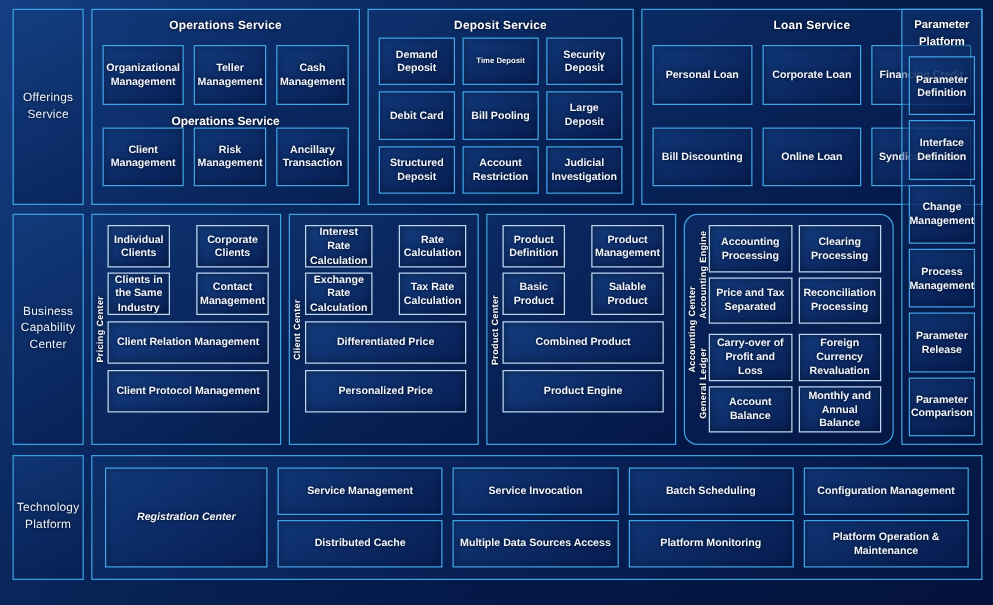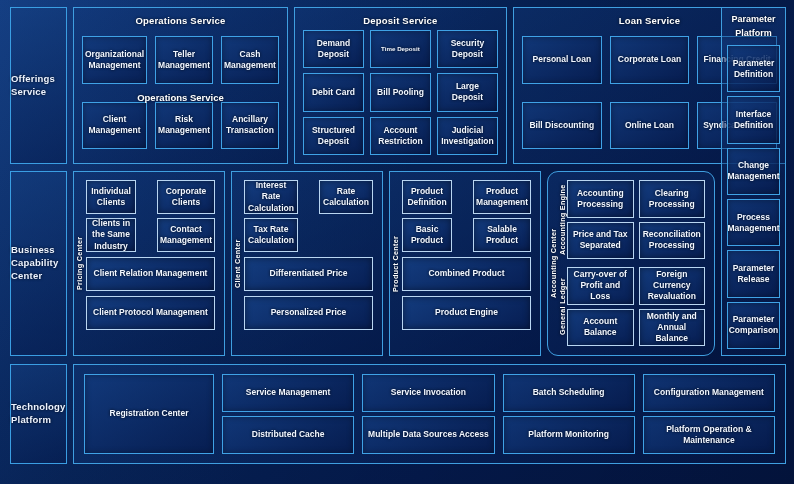--- a/index.html
+++ b/index.html
@@ -41,22 +41,23 @@
     gap: 6px;
   }
 
   .label-box {
     border: 1px solid #3a9ee3;
     background: linear-gradient(160deg, rgba(20,62,128,0.55), rgba(5,28,80,0.55));
     color: #eef4ff;
     display: flex;
     align-items: center;
     justify-content: center;
+    text-align: center;
     font-size: 9.5px;
-    font-weight: bold;
+    font-weight: normal;
     line-height: 1.35;
     letter-spacing: .2px;
     text-shadow: 0 0 3px rgba(0,0,0,.8);
     flex: 0 0 auto;
   }
 
   .panel {
     border: 1px solid #3f9fe0;
     background: linear-gradient(150deg, rgba(17,56,122,0.45), rgba(4,24,72,0.45));
     position: relative;
@@ -200,21 +201,21 @@
     line-height: 1.55;
     text-shadow: 0 0 3px rgba(0,0,0,.85);
     flex: 0 0 auto;
   }
   #rail .tile { width: 100%; flex: 1 1 0; }
 
   
   #row3 { left: 10px; top: 364px; width: 776px; height: 100px; }
   #row3 .label-box { width: 57px; }
   #row3 .tpanel { display: flex; align-items: stretch; gap: 8px; padding: 9px 10px; }
-  #reg-center { flex: 0 0 130px; }
+  #reg-center { flex: 0 0 130px; font-style: italic; }
   #row3 .tcol { flex: 1 1 0; display: flex; flex-direction: column; gap: 4px; }
   #row3 .tcol .tile { flex: 1 1 0; font-size: 8.5px; }
 </style>
 </head>
 <body>
 
 <div id="canvas">
 
   <div class="band" id="row1">
 
@@ -278,20 +279,21 @@
         <div class="tile pale wide">Client Protocol Management</div>
       </div>
     </div>
 
     <div class="panel cpanel" id="bcc-2">
       <div class="vcap">Client Center</div>
       <div class="cstack">
         <div class="grid2">
           <div class="tile pale">Interest Rate Calculation</div>
           <div class="tile pale">Rate Calculation</div>
+          <div class="tile pale">Exchange Rate Calculation</div>
           <div class="tile pale">Tax Rate Calculation</div>
         </div>
         <div class="tile pale wide">Differentiated Price</div>
         <div class="tile pale wide">Personalized Price</div>
       </div>
     </div>
 
     <div class="panel cpanel" id="bcc-3">
       <div class="vcap">Product Center</div>
       <div class="cstack">

